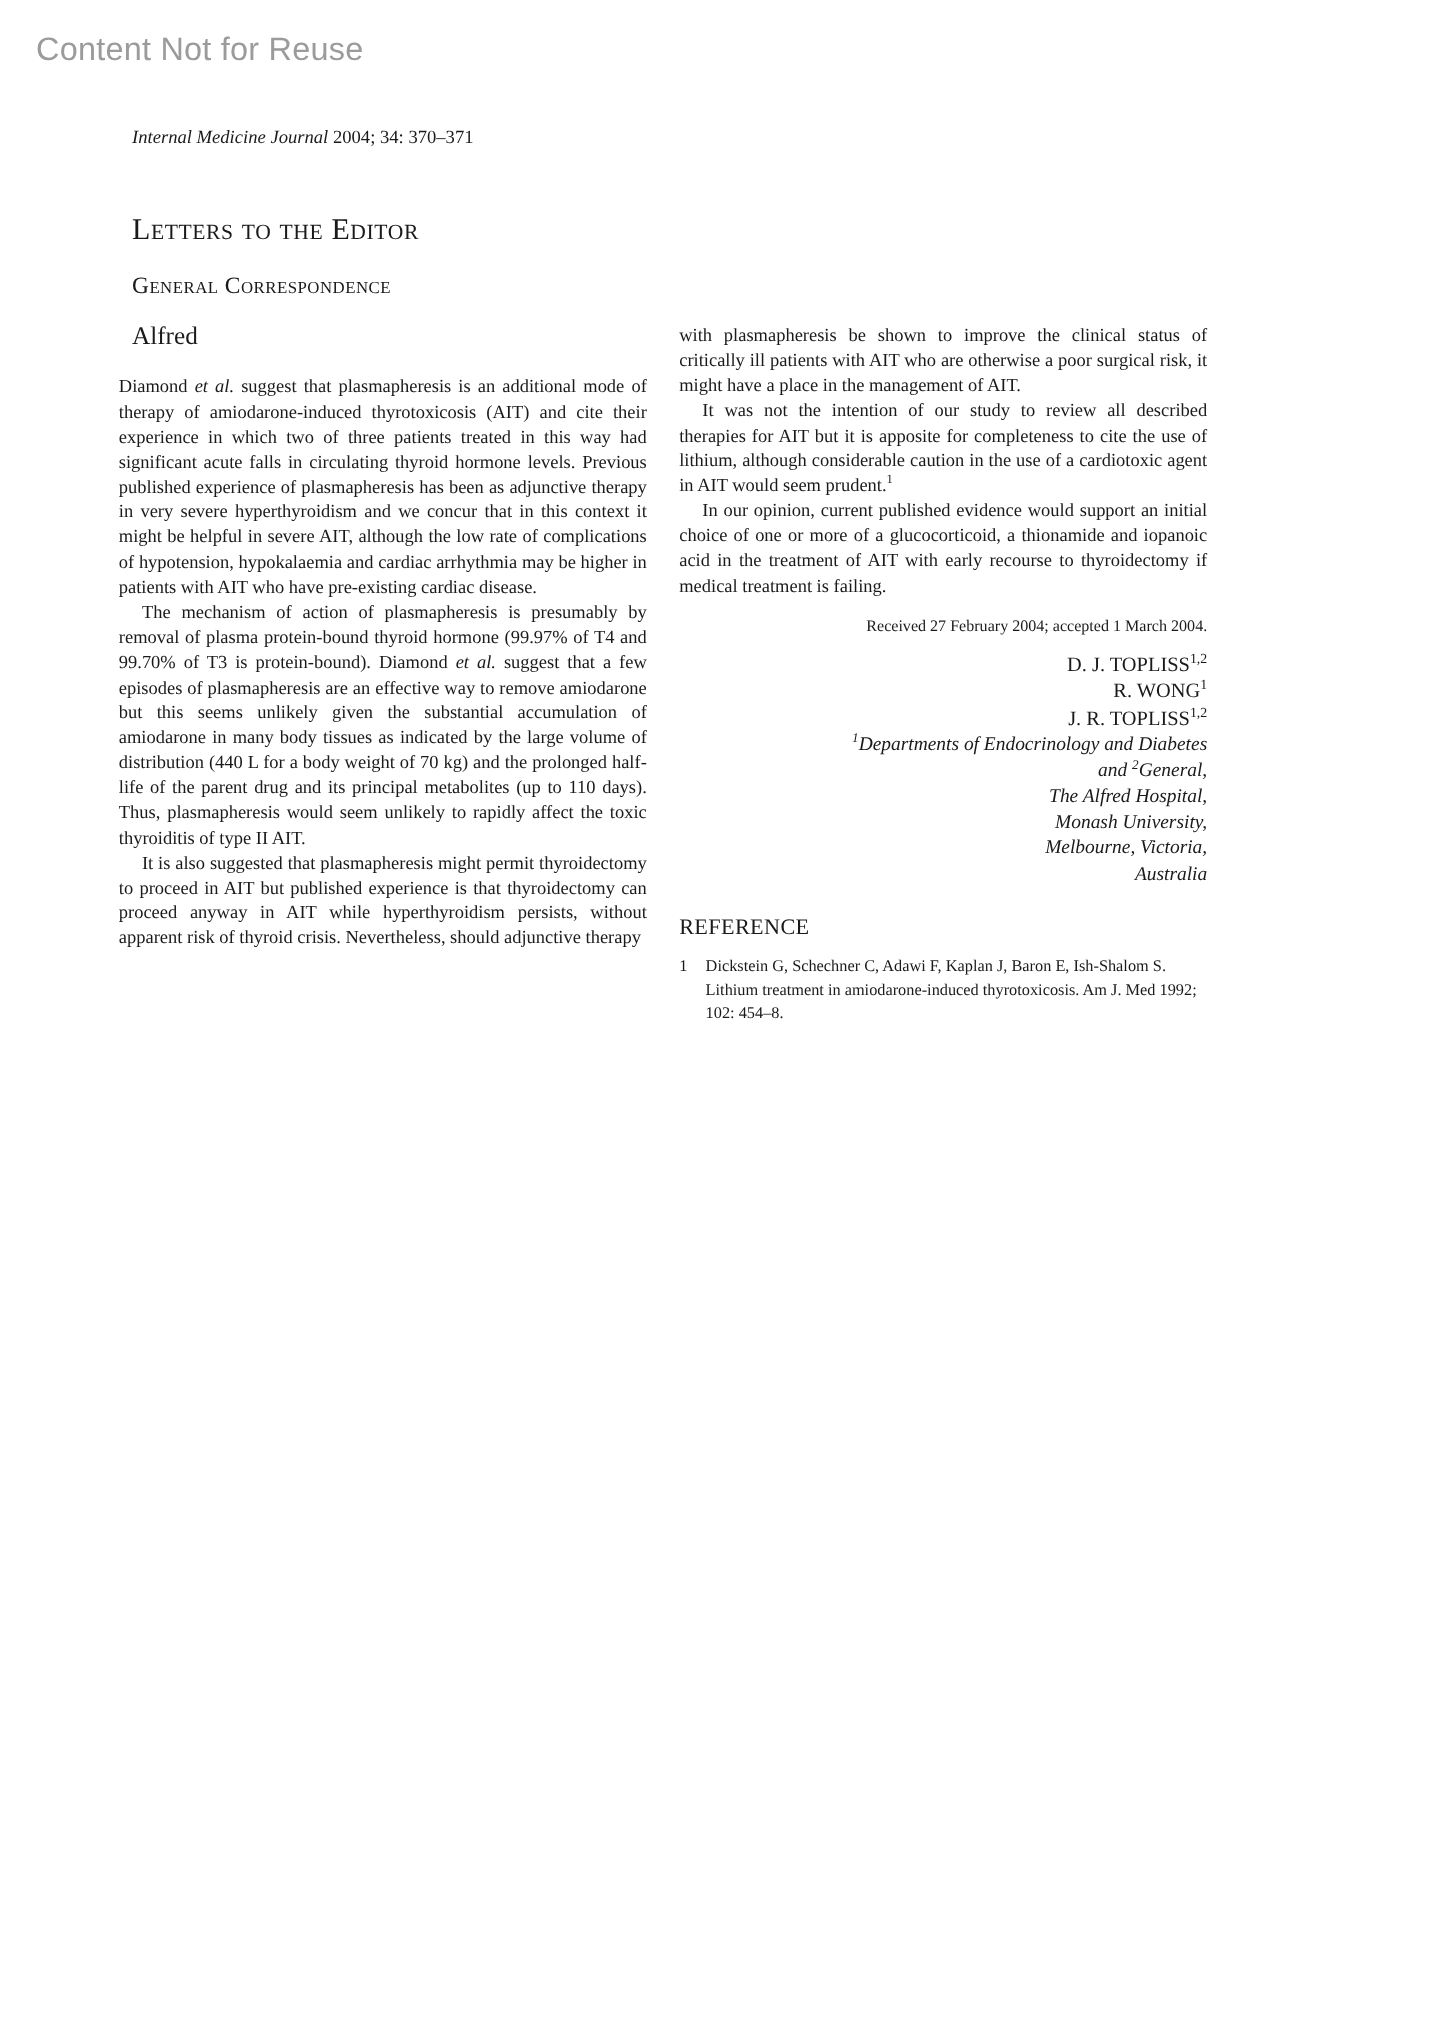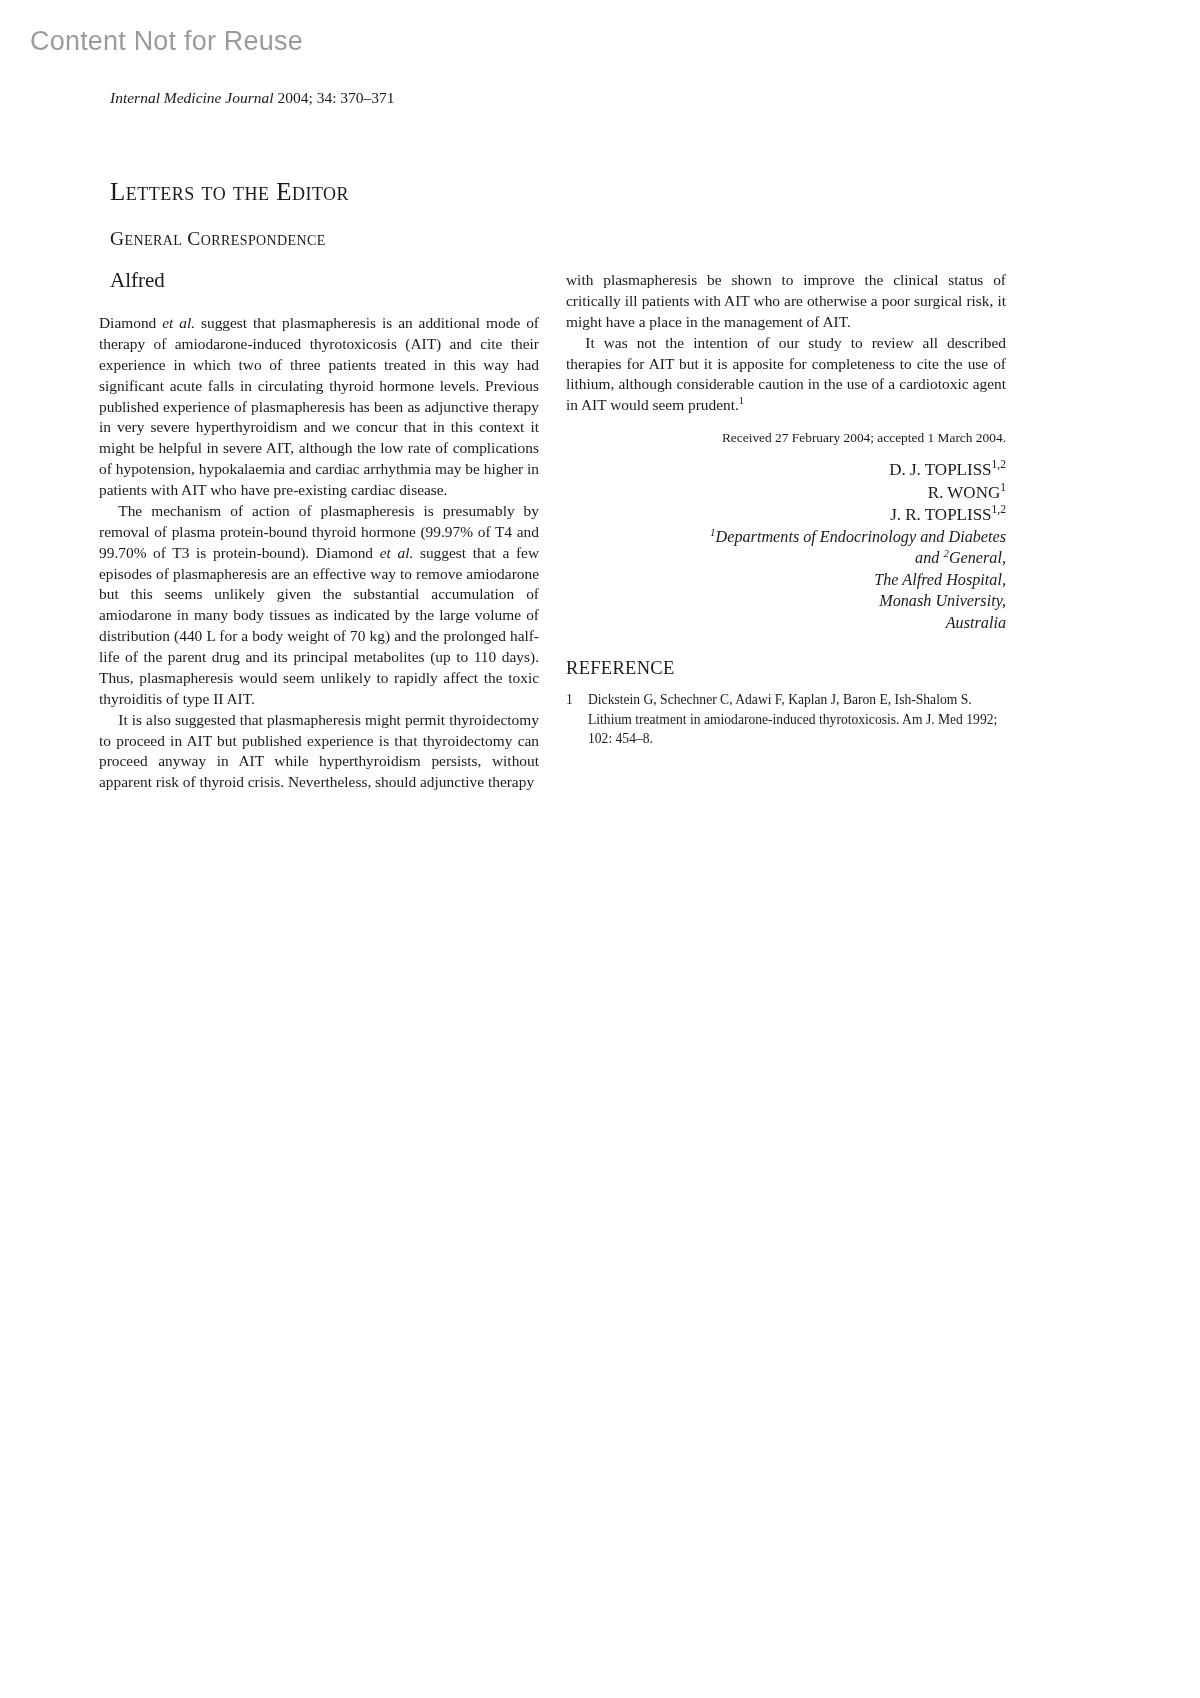--- a/index.html
+++ b/index.html
@@ -27,21 +27,21 @@
     top: 26px;
     left: 30px;
     font-family: "Liberation Sans", sans-serif;
     font-size: 27px;
     color: #9b9b9b;
     letter-spacing: 0.2px;
     font-weight: 400;
   }
   .journal-line {
     position: absolute;
-    top: 89px;
+    top: 106px;
     left: 110px;
     font-size: 15.5px;
     font-family: "Liberation Serif", serif;
   }
   .journal-line .ital {
     font-style: italic;
   }
   .title-letters {
     position: absolute;
     top: 178px;
@@ -146,34 +146,36 @@
 
   <div class="col col-left">
     <p><span>Diamond </span><span class="ital">et al.</span><span> suggest that plasmapheresis is an additional mode of therapy of amiodarone-induced thyrotoxicosis (AIT) and cite their experience in which two of three patients treated in this way had significant acute falls in circulating thyroid hormone levels. Previous published experience of plasmapheresis has been as adjunctive therapy in very severe hyperthyroidism and we concur that in this context it might be helpful in severe AIT, although the low rate of complications of hypotension, hypokalaemia and cardiac arrhythmia may be higher in patients with AIT who have pre-existing cardiac disease.</span></p>
     <p class="indent"><span>The mechanism of action of plasmapheresis is presumably by removal of plasma protein-bound thyroid hormone (99.97% of T4 and 99.70% of T3 is protein-bound). Diamond </span><span class="ital">et al.</span><span> suggest that a few episodes of plasmapheresis are an effective way to remove amiodarone but this seems unlikely given the substantial accumulation of amiodarone in many body tissues as indicated by the large volume of distribution (440 L for a body weight of 70 kg) and the prolonged half-life of the parent drug and its principal metabolites (up to 110 days). Thus, plasmapheresis would seem unlikely to rapidly affect the toxic thyroiditis of type II AIT.</span></p>
     <p class="indent">It is also suggested that plasmapheresis might permit thyroidectomy to proceed in AIT but published experience is that thyroidectomy can proceed anyway in AIT while hyperthyroidism persists, without apparent risk of thyroid crisis. Nevertheless, should adjunctive therapy</p>
   </div>
 
   <div class="col col-right">
     <p>with plasmapheresis be shown to improve the clinical status of critically ill patients with AIT who are otherwise a poor surgical risk, it might have a place in the management of AIT.</p>
     <p class="indent"><span>It was not the intention of our study to review all described therapies for AIT but it is apposite for completeness to cite the use of lithium, although considerable caution in the use of a cardiotoxic agent in AIT would seem prudent.</span><sup>1</sup></p>
+    <p class="indent">In our opinion, current published evidence would support an initial choice of one or more of a glucocorticoid, a thionamide and iopanoic acid in the treatment of AIT with early recourse to thyroidectomy if medical treatment is failing.</p>
 
     <div class="received">Received 27 February 2004; accepted 1 March 2004.</div>
 
     <div class="authors">
       <div><span>D. J. TOPLISS</span><sup>1,2</sup></div>
       <div><span>R. WONG</span><sup>1</sup></div>
       <div><span>J. R. TOPLISS</span><sup>1,2</sup></div>
     </div>
 
     <div class="affil">
       <div><sup>1</sup><span>Departments of Endocrinology and Diabetes</span></div>
       <div><span>and </span><sup>2</sup><span>General,</span></div>
       <div>The Alfred Hospital,</div>
       <div>Monash University,</div>
+      <div>Melbourne, Victoria,</div>
       <div>Australia</div>
     </div>
 
     <div class="ref-head">REFERENCE</div>
     <div class="ref-list">
       <div class="ref-item">
         <div class="ref-num">1</div>
         <div class="ref-text">Dickstein G, Schechner C, Adawi F, Kaplan J, Baron E, Ish-Shalom S. Lithium treatment in amiodarone-induced thyrotoxicosis. Am J. Med 1992; 102: 454–8.</div>
       </div>
     </div>

